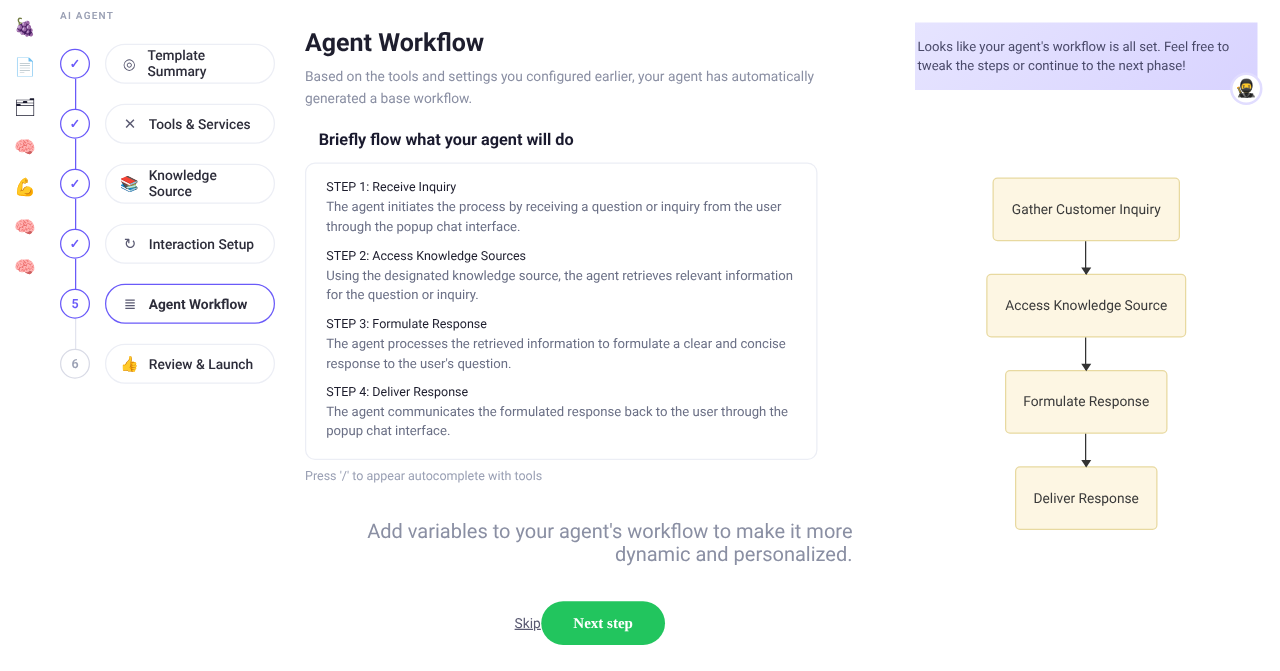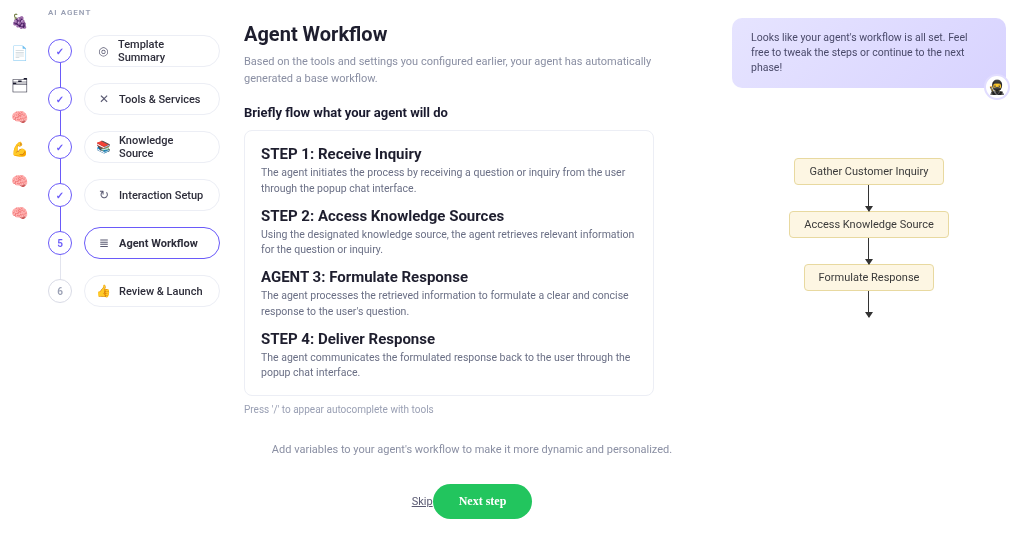--- a/index.html
+++ b/index.html
@@ -92,36 +92,36 @@
   
   .main-col {
     flex: 1;
     padding: 22px 24px 0 24px;
     display:flex;
     flex-direction:column;
     min-width:0;
   }
   .page-title { font-size: 20px; font-weight:700; color:#1e1e2e; margin-bottom:8px;}
   .page-sub { font-size: 11px; color:#8a8fa3; line-height:1.5; margin-bottom:18px; max-width:420px;}
-  .section-h { font-size: 13px; font-weight:700; margin-bottom:10px;}
+  .section-h { font-size: 13px; font-weight:700; margin-bottom:10px;margin-left:11px;}
 
   .workflow-card {
     border:1px solid #eceef5;
     border-radius:8px;
     padding:14px 16px;
     width: 410px;
     background:#fff;
   }
   .step-block { margin-bottom:10px; }
   .step-block:last-child { margin-bottom:0; }
-  .step-title { font-size:15px; font-weight:700; color:#1e1e2e; margin-bottom:2px;}
+  .step-title { font-size:10px; font-weight:400; color:#1e1e2e; margin-bottom:2px;}
   .step-desc { font-size:10.5px; color:#6a6f85; line-height:1.5;}
 
   .hint { font-size:10px; color:#9aa0b4; margin-top:8px; margin-bottom: 28px;}
-  .variables-note { font-size:11px; color:#8a8fa3; text-align:left; margin: 0 auto 28px; max-width:420px;}
+  .variables-note { font-size:16px; color:#8a8fa3; text-align:right; margin: 0 auto 28px; max-width:420px;}
 
   .footer-actions {
     display:flex;
     align-items:center;
     justify-content:center;
     padding-bottom: 16px;
   }
   .skip-link { font-size:11px; color:#5a5a72; text-decoration:underline; cursor:pointer;}
   .next-btn {
     background:#22c55e;
@@ -138,22 +138,22 @@
   
   .right-col {
     width: 300px;
     padding: 18px 18px 0 8px;
     display:flex;
     flex-direction:column;
     align-items:center;
   }
   .assistant-bubble {
     background: linear-gradient(135deg,#e6e4ff 0%, #d8d3ff 100%);
-    border-radius:10px;
-    padding:12px 19px;
+    border-radius:0;
+    padding:12px 2px;
     font-size:10.5px;
     color:#4a4a6a;
     line-height:1.45;
     position:relative;
     width: 100%;
   }
   .assistant-avatar {
     width:26px; height:26px; border-radius:50%;
     background:#fff;
     border:2px solid #e1ddff;
@@ -167,21 +167,21 @@
     margin-top: 70px;
     display:flex;
     flex-direction:column;
     align-items:center;
     gap: 0;
   }
   .flow-node {
     background:#fdf6e3;
     border:1px solid #e8d9a0;
     border-radius:4px;
-    padding:6px 14px;
+    padding:18px 14px;
     font-size:11px;
     color:#3a3a3a;
     white-space:nowrap;
   }
   .flow-arrow {
     width:1px;
     height:26px;
     position:relative;
     display:flex;
     justify-content:center;
@@ -286,21 +286,21 @@
     <div class="workflow-card">
       <div class="step-block">
         <div class="step-title">STEP 1: Receive Inquiry</div>
         <div class="step-desc">The agent initiates the process by receiving a question or inquiry from the user through the popup chat interface.</div>
       </div>
       <div class="step-block">
         <div class="step-title">STEP 2: Access Knowledge Sources</div>
         <div class="step-desc">Using the designated knowledge source, the agent retrieves relevant information for the question or inquiry.</div>
       </div>
       <div class="step-block">
-        <div class="step-title">AGENT 3: Formulate Response</div>
+        <div class="step-title">STEP 3: Formulate Response</div>
         <div class="step-desc">The agent processes the retrieved information to formulate a clear and concise response to the user's question.</div>
       </div>
       <div class="step-block">
         <div class="step-title">STEP 4: Deliver Response</div>
         <div class="step-desc">The agent communicates the formulated response back to the user through the popup chat interface.</div>
       </div>
     </div>
 
     <div class="hint">Press '/' to appear autocomplete with tools</div>
     <div class="variables-note">Add variables to your agent's workflow to make it more dynamic and personalized.</div>
@@ -317,15 +317,16 @@
       <div class="assistant-avatar">🥷</div>
     </div>
 
     <div class="flow-diagram">
       <div class="flow-node">Gather Customer Inquiry</div>
       <div class="flow-arrow"></div>
       <div class="flow-node">Access Knowledge Source</div>
       <div class="flow-arrow"></div>
       <div class="flow-node">Formulate Response</div>
       <div class="flow-arrow"></div>
+      <div class="flow-node">Deliver Response</div>
     </div>
   </div>
 </div>
 
 </body></html>

